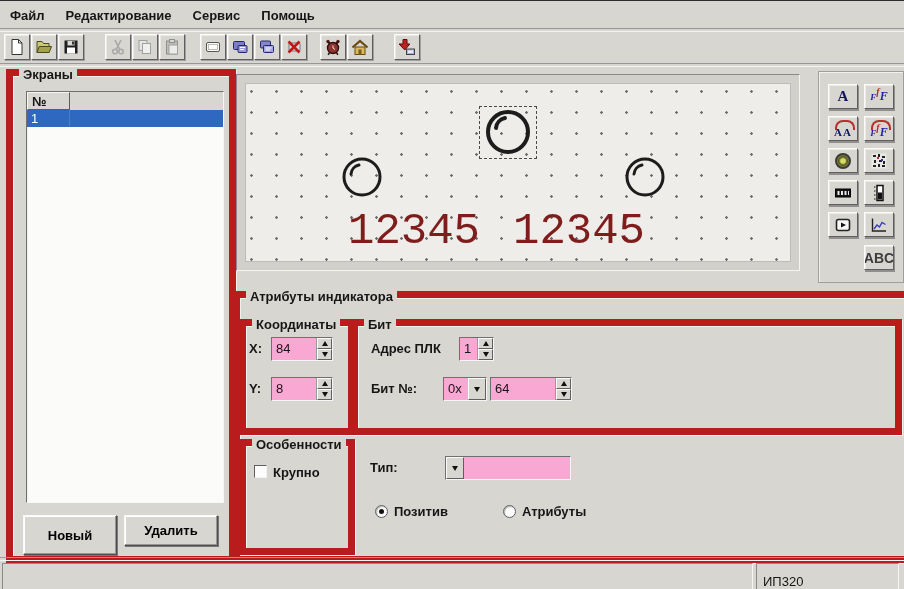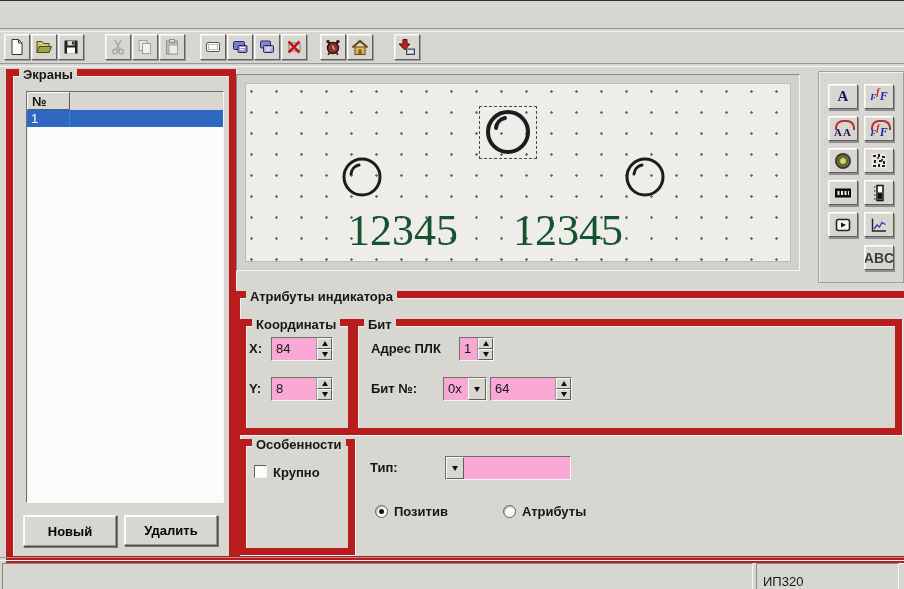--- a/index.html
+++ b/index.html
@@ -39,22 +39,22 @@
 
   
   .canvas-outer{position:absolute;left:236px;top:73px;width:564px;height:197px;background:#d2d0cb;
         border:1px solid;border-color:#8a8a8a #f4f4f2 #f4f4f2 #8a8a8a;box-sizing:border-box;}
   .canvas-inner{position:absolute;left:8px;top:8px;right:8px;bottom:8px;background:#eeede9;
         border:1px solid #bdbcb8;
         background-image:radial-gradient(circle,#6e6e6e 1.1px,transparent 1.5px);
         background-size:25px 21px;background-position:18px 18px;}
   .ind{position:absolute;}
   .selbox{position:absolute;left:479px;top:105px;width:58px;height:53px;border:1px dashed #4a4a4a;box-sizing:border-box;}
-  .ctext{position:absolute;font-family:Liberation Serif, serif;font-size:44px;font-weight:normal;
-         letter-spacing:0px;color:#14532d;line-height:1;}
+  .ctext{position:absolute;font-family:Liberation Mono, monospace;font-size:44px;font-weight:normal;
+         letter-spacing:0px;color:#7f1d1d;line-height:1;}
 
   
   .palette{position:absolute;left:818px;top:70px;width:84px;height:210px;background:#d8d6d1;
         border:1px solid #9e9e9e;box-shadow:inset 1px 1px 0 #f1f1ef;}
   .pbtn{position:absolute;width:30px;height:25px;padding:0;background:#d8d6d1;
         border:1px solid;border-color:#fcfcfc #5f5f5f #5f5f5f #fcfcfc;
         box-shadow:1px 2px 0 #8f8f8f, inset 1px 1px 0 #edebe7;
         display:flex;align-items:center;justify-content:center;cursor:pointer;overflow:hidden;}
   .bigA{font-size:15px;font-weight:bold;color:#14145e;font-family:"Liberation Serif",serif;}
   .aa{font-size:11px;font-weight:bold;color:#14145e;font-family:"Liberation Serif",serif;margin-top:6px;letter-spacing:1px;}
@@ -85,20 +85,26 @@
 
   
   .sbar{position:absolute;top:562px;height:37px;border:1px solid;border-color:#8a8a8a #f6f6f4 #f6f6f4 #8a8a8a;
         box-sizing:border-box;display:flex;align-items:center;padding:0 6px;font-weight:normal;}
 </style>
 </head>
 <body>
 
 <div id="win">
 
+  <div class="menubar">
+    <span class="menu-item">Файл</span>
+    <span class="menu-item">Редактирование</span>
+    <span class="menu-item">Сервис</span>
+    <span class="menu-item">Помощь</span>
+  </div>
   <div class="hline" style="top:27px"></div>
 
   <div>
     <button class="tbtn" style="left:4px">
       <svg width="18" height="18" viewBox="0 0 18 18">
         <path d="M4 1.5h6.5L14 5v11.5H4z" fill="#fff" stroke="#333"></path>
           <path d="M10.5 1.5V5H14" fill="none" stroke="#333"></path>
       </svg>
     </button>
     <button class="tbtn" style="left:31px">
@@ -195,21 +201,21 @@
     <span class="gcap">Экраны</span>
     <div class="list">
       <div class="lhead">
         <div class="lhcell" style="width:43px">№</div>
       </div>
       <div class="lrow">
         <div class="lcell" style="width:43px;border-right:1px solid #4a7ecb">1</div>
         <div class="lcell" style="flex:1"></div>
       </div>
     </div>
-    <button class="btn" style="left:10px;top:439px;width:94px;height:32px">Новый</button>
+    <button class="btn" style="left:10px;top:439px;width:94px;height:40px">Новый</button>
     <button class="btn" style="left:111px;top:439px;width:94px;height:31px">Удалить</button>
   </div>
 
   <div class="canvas-outer">
     <div class="canvas-inner"></div>
   </div>
 
   <div class="selbox"></div>
   <svg class="ind" style="left:483px;top:107px" width="50" height="49" viewBox="0 0 50 49">
     <circle cx="25" cy="24" r="20" fill="none" stroke="#1c1c1c" stroke-width="4"></circle>

